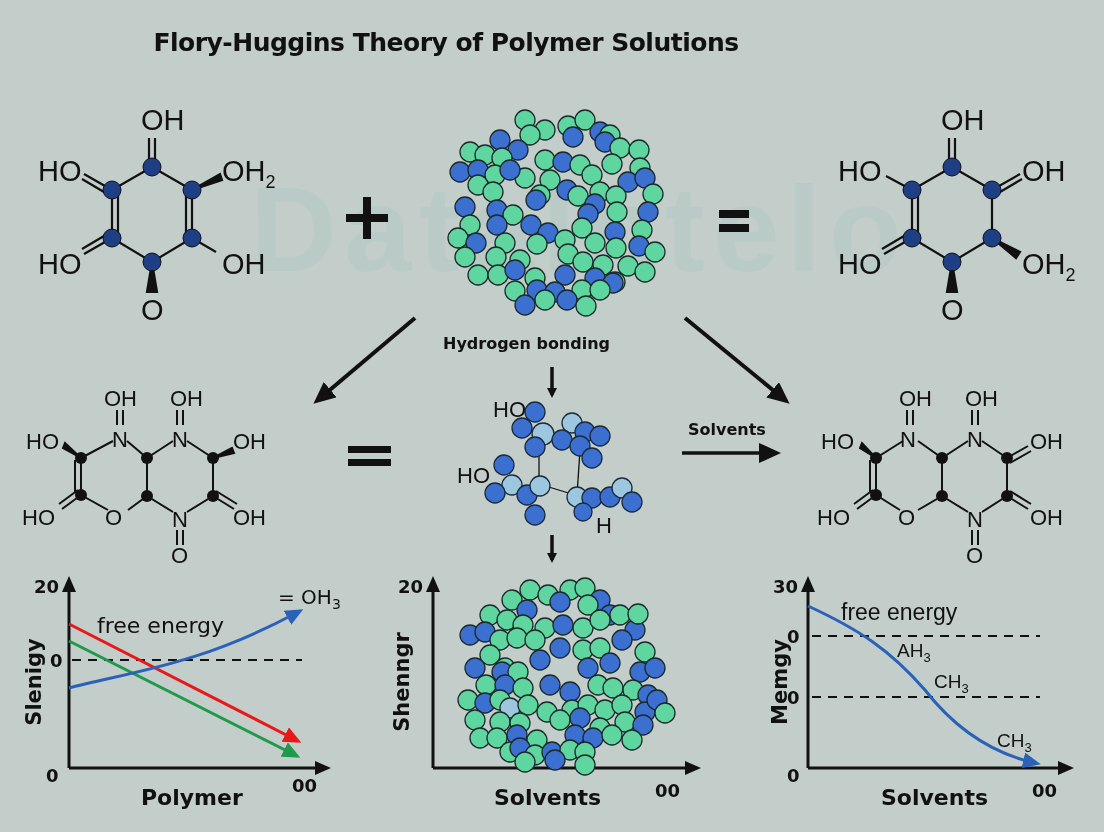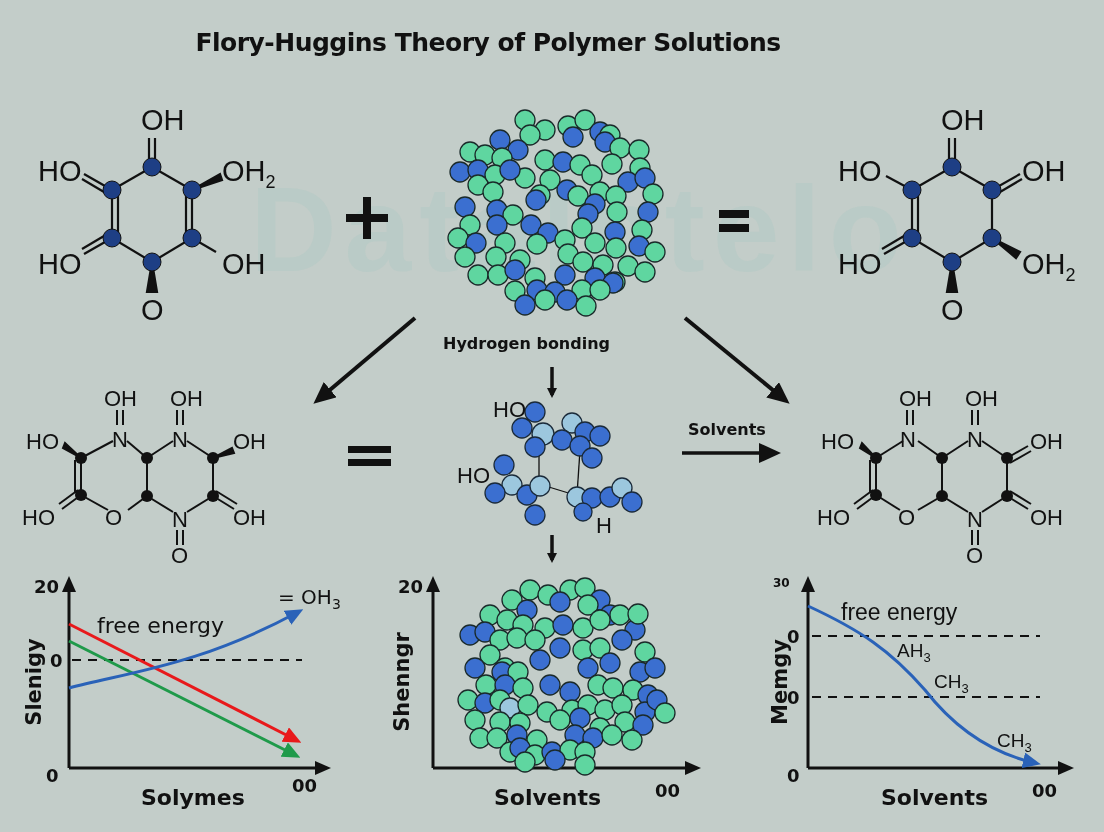--- a/index.html
+++ b/index.html
@@ -6,21 +6,21 @@
   body {
     width: 1104px; height: 832px; overflow: hidden;
     background: #c3cdc9;
     font-family: "Liberation Sans", "DejaVu Sans", sans-serif;
     position: relative;
   }
   .canvas { position: absolute; left: 0; top: 0; width: 1104px; height: 832px; }
   .title {
     position: absolute; left: 0; top: 28px; width: 892px; text-align: center;
     font-family: "DejaVu Sans", sans-serif; font-weight: bold; font-size: 25px;
-    color: #111; letter-spacing: -0.5px; padding-left: 42px;
+    color: #111; letter-spacing: -0.5px;
   }
   .watermark {
     position: absolute; left: 150px; top: 160px; width: 860px; text-align: center;
     font-size: 120px; font-weight: bold; color: rgba(170,200,195,0.35);
     letter-spacing: 8px; pointer-events: none;
   }
   .lbl { position: absolute; color: #111; white-space: nowrap; }
   .bold { font-family: "DejaVu Sans", sans-serif; font-weight: bold; }
 </style>
 </head>
@@ -470,31 +470,31 @@
   <span class="lbl" style="left:817px;top:505px;font-size:22px">HO</span>
   <span class="lbl" style="left:898px;top:505px;font-size:22px">O</span>
   <span class="lbl" style="left:967px;top:507px;font-size:22px">N</span>
   <span class="lbl" style="left:1030px;top:505px;font-size:22px">OH</span>
   <span class="lbl" style="left:966px;top:543px;font-size:22px">O</span>
 
   <span class="lbl bold" style="left:34px;top:576px;font-size:18px">20</span>
   <span class="lbl bold" style="left:50px;top:650px;font-size:18px">0</span>
   <span class="lbl bold" style="left:46px;top:765px;font-size:18px">0</span>
   <span class="lbl bold" style="left:-10px;top:670px;font-size:21px;transform:rotate(-90deg);transform-origin:center">Slenigy</span>
-  <span class="lbl bold" style="left:141px;top:785px;font-size:22px">Solymes</span>
+  <span class="lbl bold" style="left:141px;top:785px;font-size:22px">Polymer</span>
   <span class="lbl bold" style="left:292px;top:775px;font-size:18px">00</span>
   <span class="lbl bold" style="left:97px;top:613px;font-size:22px;font-weight:normal">free energy</span>
   <span class="lbl bold" style="left:278px;top:585px;font-size:20px;font-weight:normal"><span>= OH</span><sub style="font-size:14px">3</sub></span>
 
   <span class="lbl bold" style="left:398px;top:576px;font-size:18px">20</span>
   <span class="lbl bold" style="left:352px;top:670px;font-size:21px;transform:rotate(-90deg);transform-origin:center">Shenngr</span>
   <span class="lbl bold" style="left:494px;top:785px;font-size:22px">Solvents</span>
   <span class="lbl bold" style="left:655px;top:780px;font-size:18px">00</span>
 
-  <span class="lbl bold" style="left:773px;top:576px;font-size:12px">30</span>
+  <span class="lbl bold" style="left:773px;top:576px;font-size:18px">30</span>
   <span class="lbl bold" style="left:787px;top:626px;font-size:18px">0</span>
   <span class="lbl bold" style="left:787px;top:687px;font-size:18px">0</span>
   <span class="lbl bold" style="left:787px;top:765px;font-size:18px">0</span>
   <span class="lbl bold" style="left:737px;top:670px;font-size:21px;transform:rotate(-90deg);transform-origin:center">Memgy</span>
   <span class="lbl bold" style="left:881px;top:785px;font-size:22px">Solvents</span>
   <span class="lbl bold" style="left:1032px;top:780px;font-size:18px">00</span>
   <span class="lbl" style="left:841px;top:599px;font-size:23px">free energy</span>
   <span class="lbl" style="left:897px;top:640px;font-size:19px"><span>AH</span><sub style="font-size:13px">3</sub></span>
   <span class="lbl" style="left:934px;top:671px;font-size:19px"><span>CH</span><sub style="font-size:13px">3</sub></span>
   <span class="lbl" style="left:997px;top:730px;font-size:19px"><span>CH</span><sub style="font-size:13px">3</sub></span>

